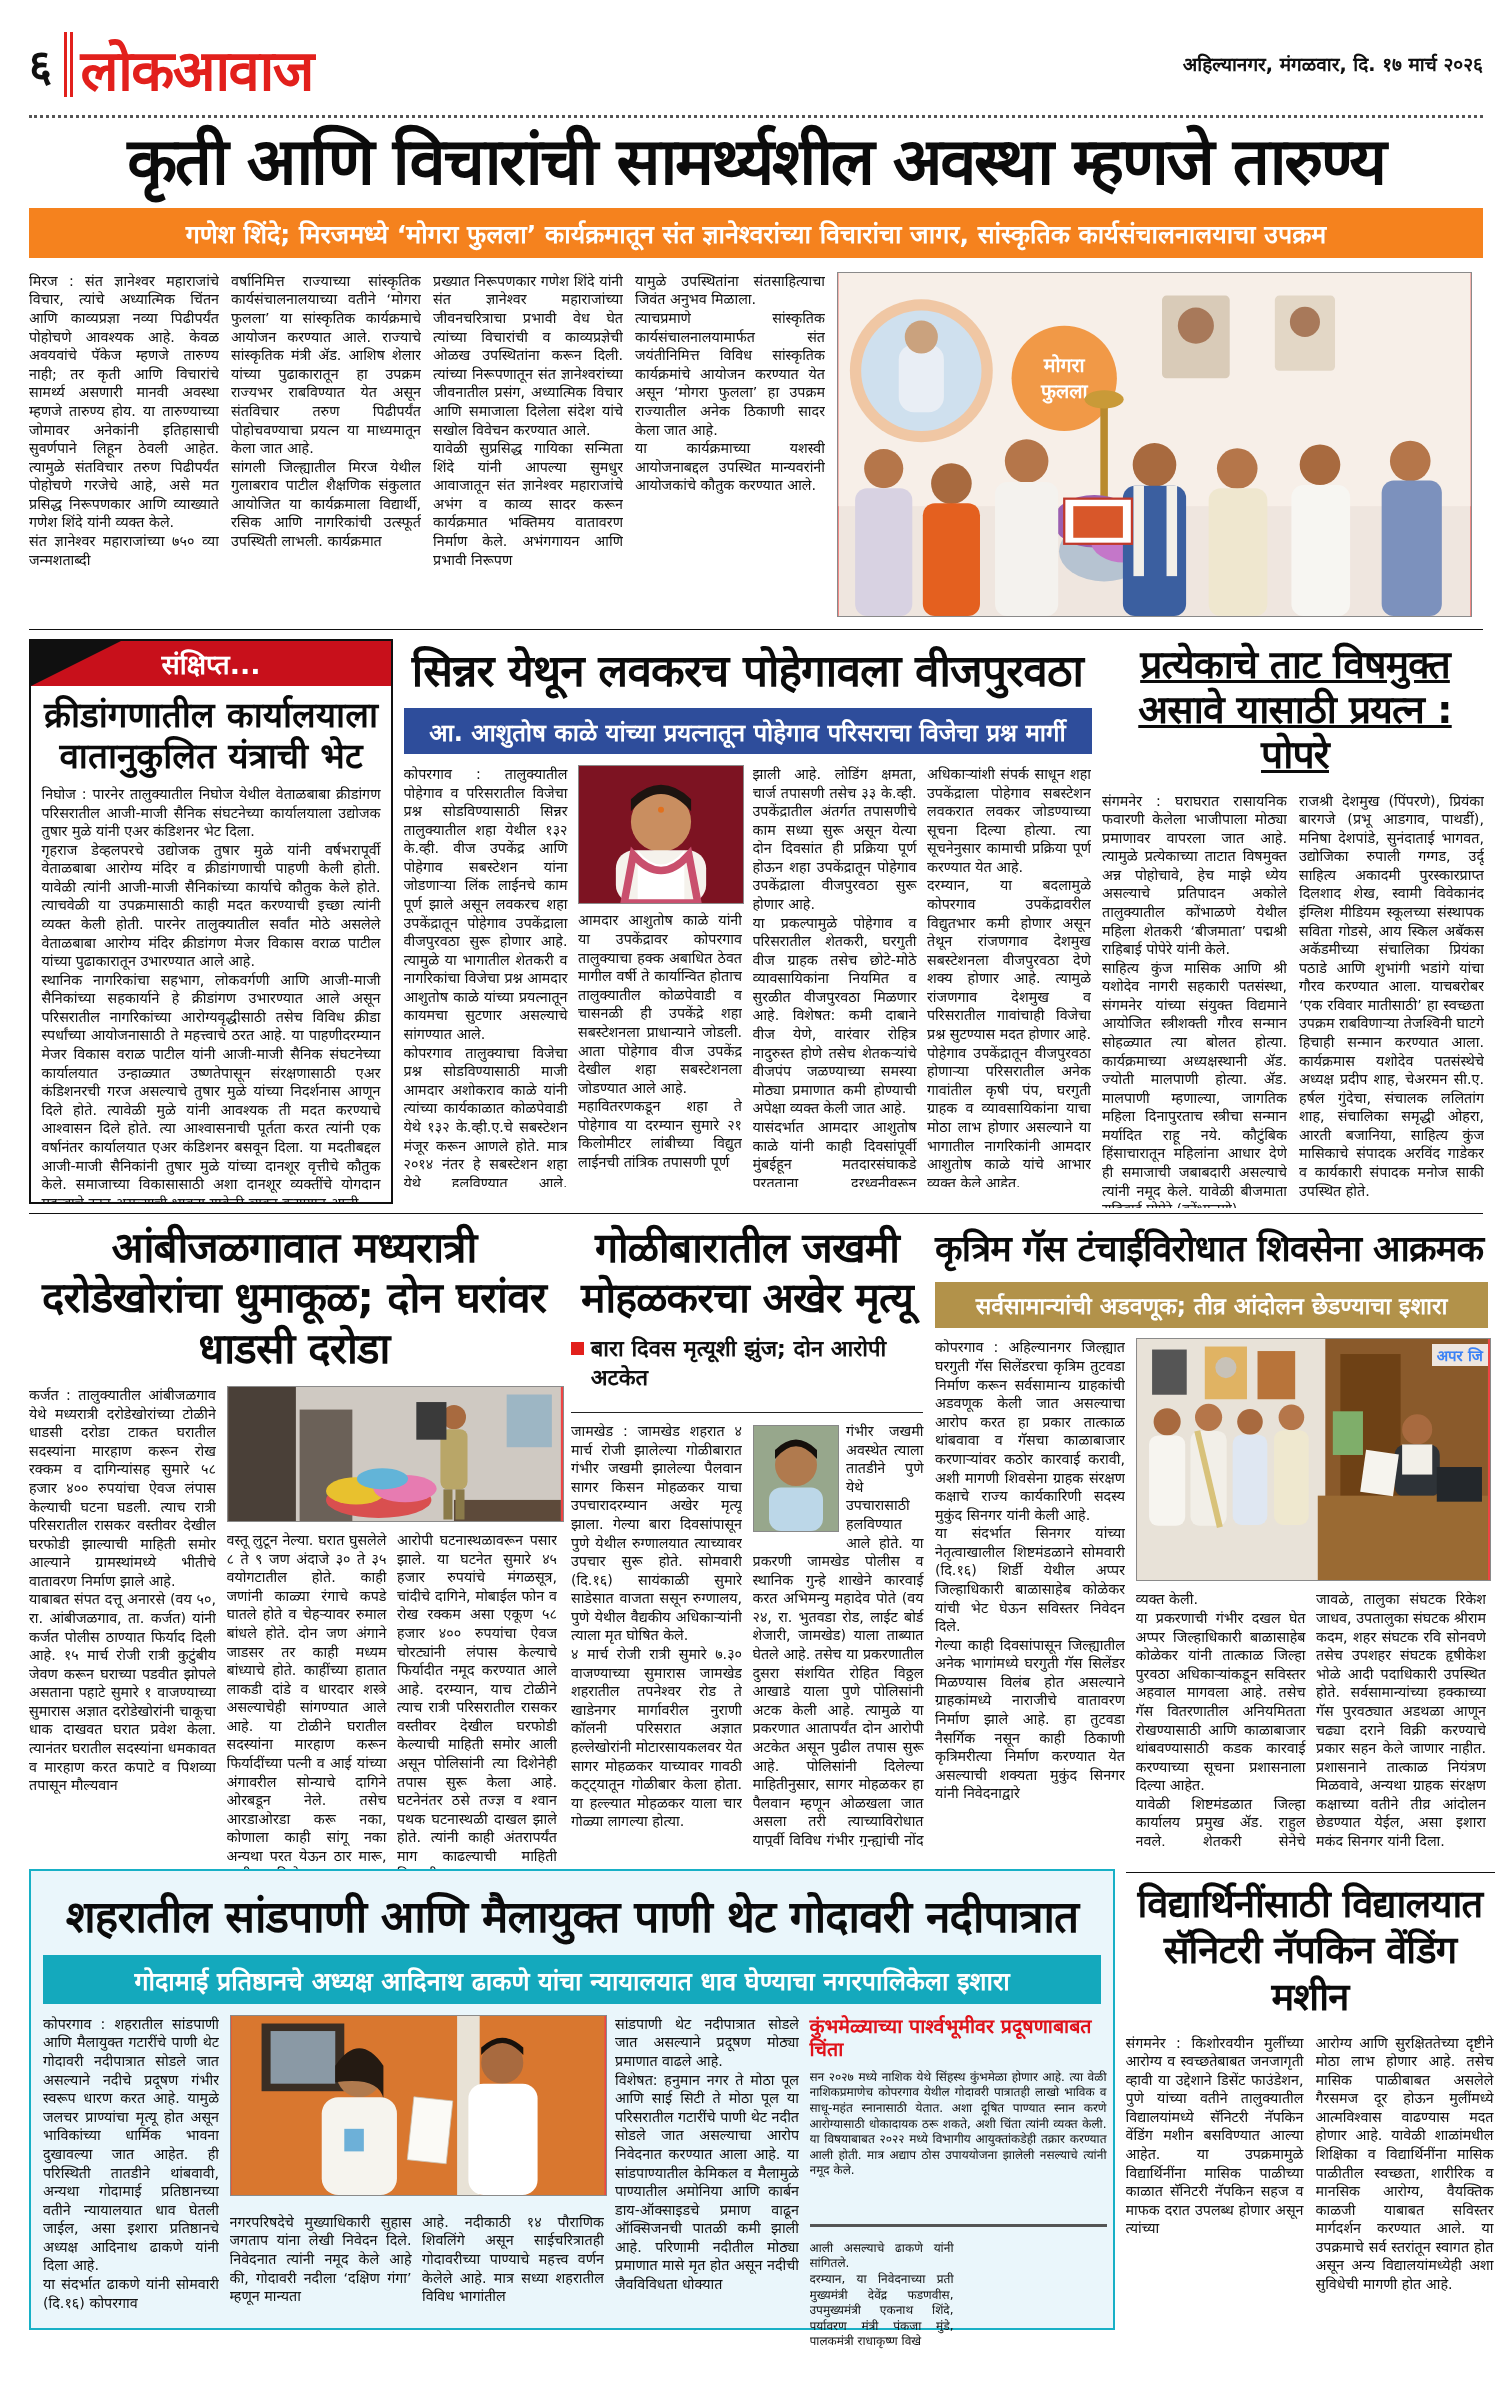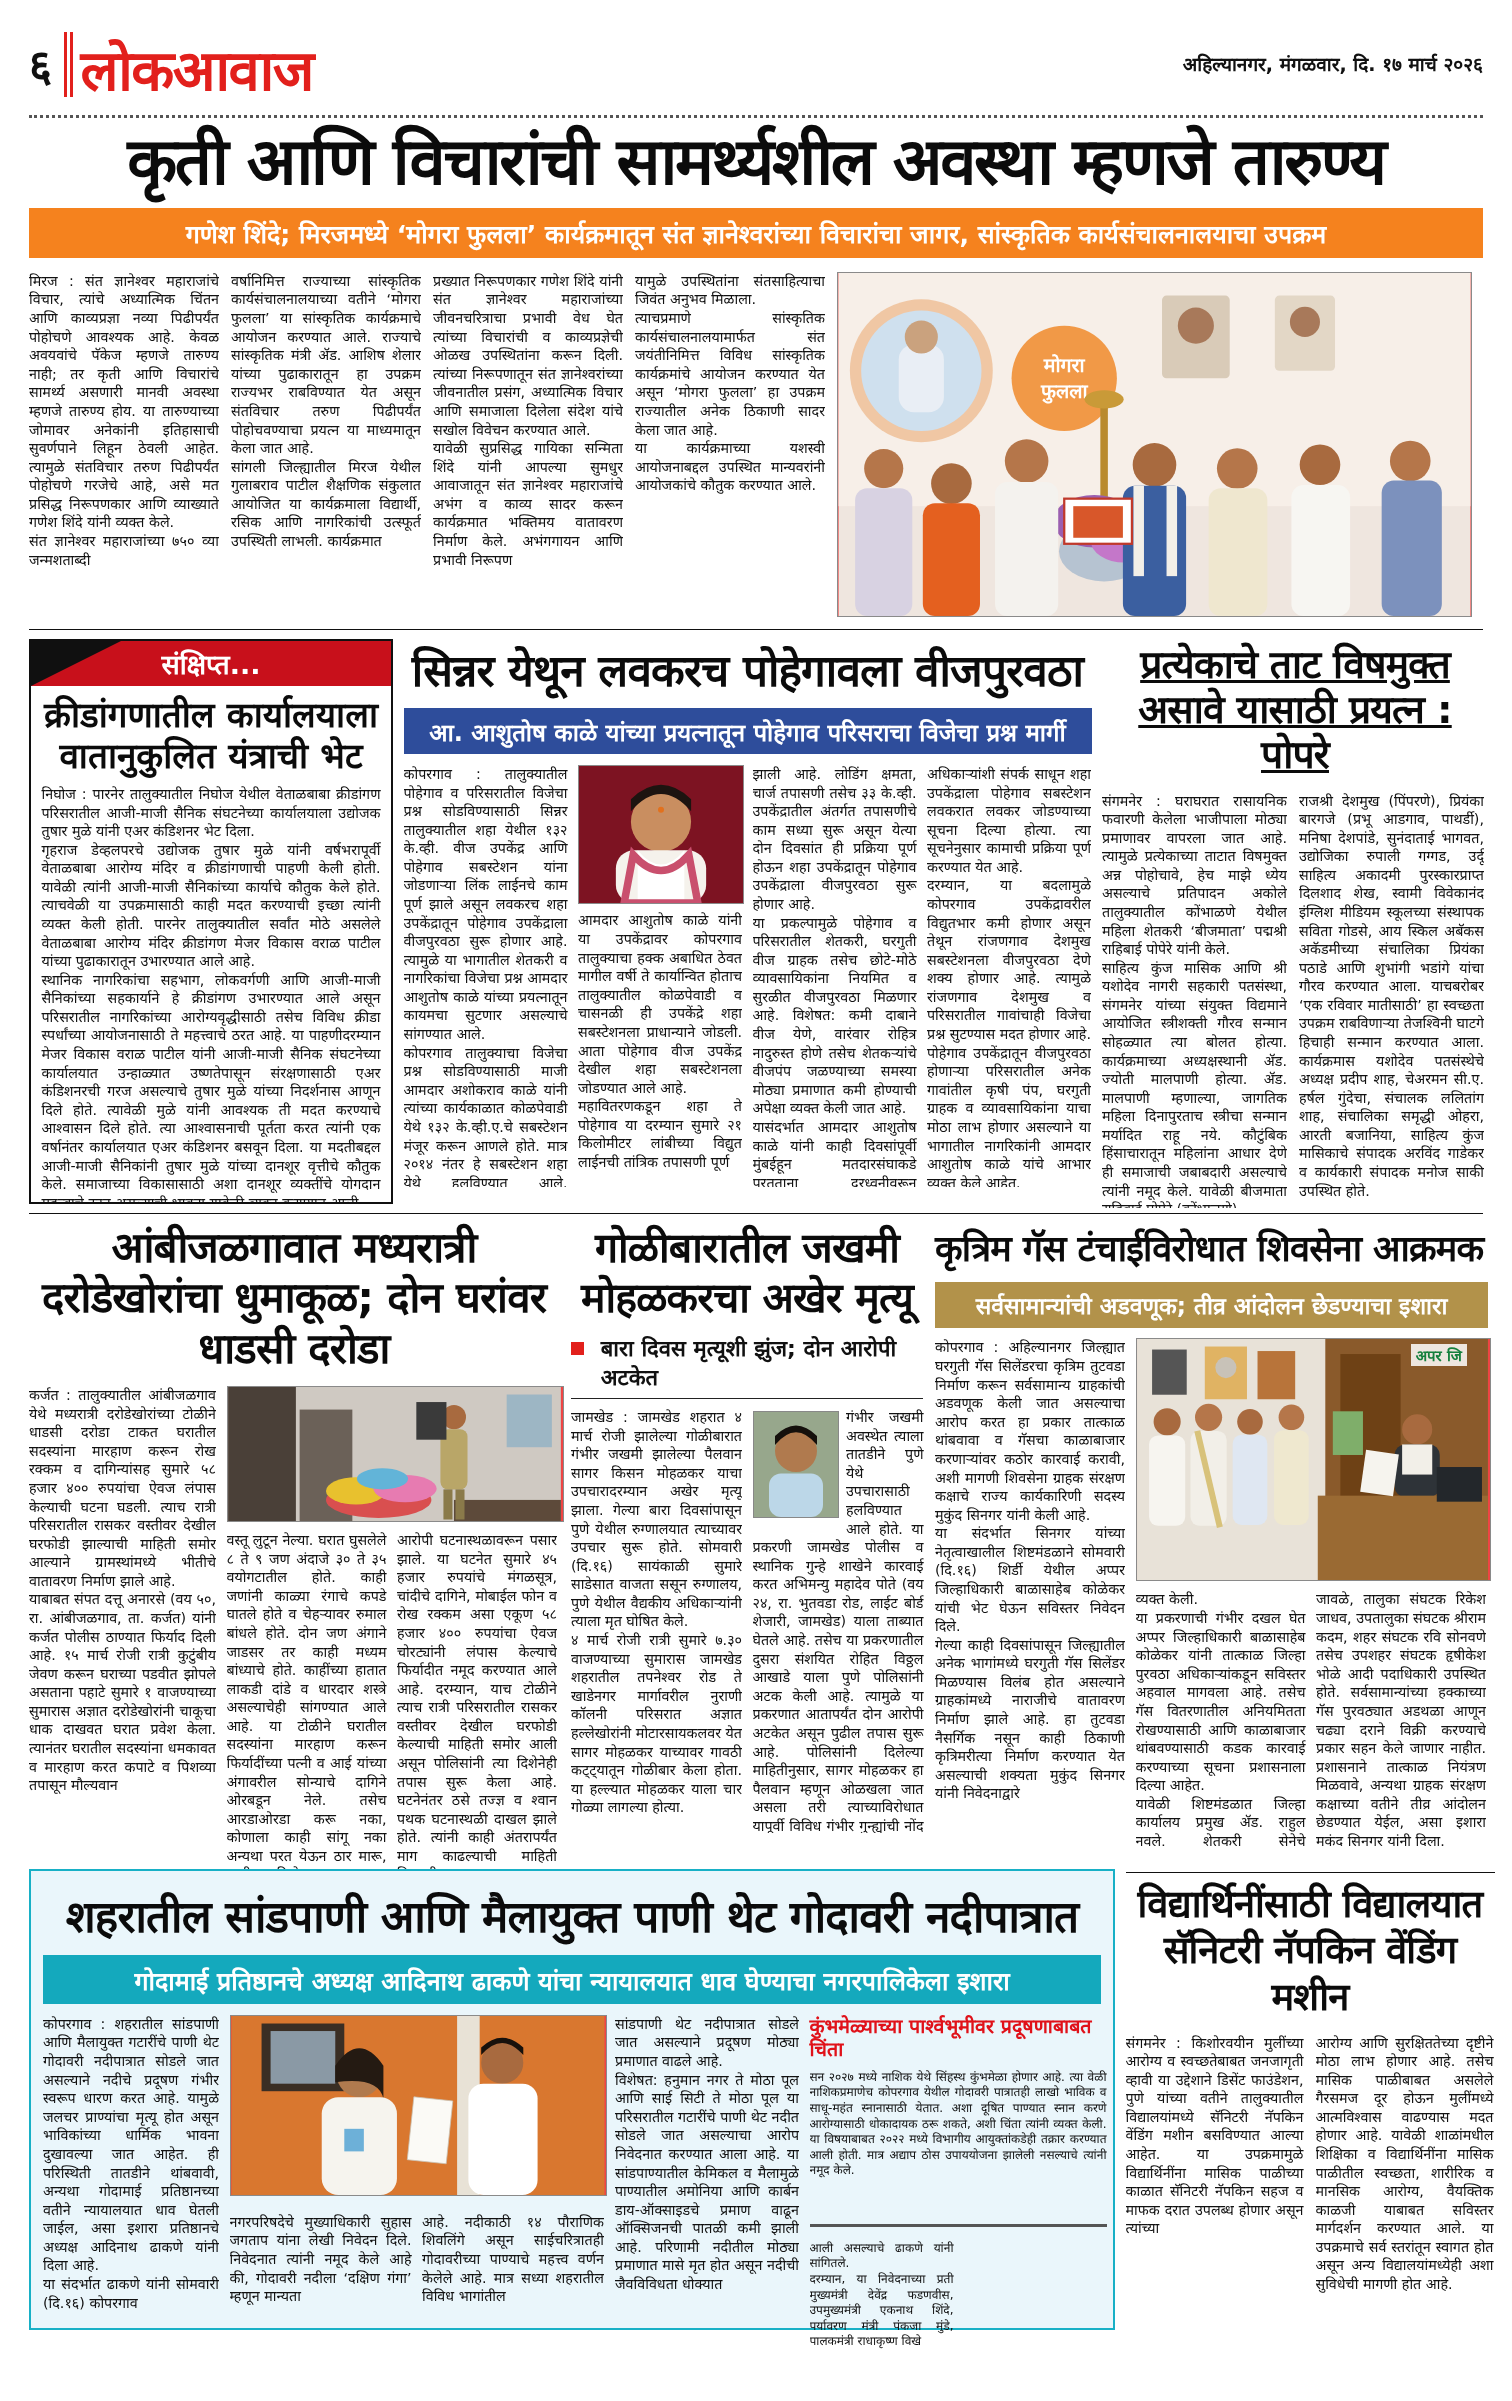--- a/index.html
+++ b/index.html
@@ -45,34 +45,34 @@
   
   .row3{display:flex;gap:12px;height:642px;align-items:stretch;}
   .daroda{width:530px;flex:none;}
   .daroda h2{font-size:42px;text-align:center;line-height:1.2;letter-spacing:-0.8px;}
   .daroda-grid{display:grid;grid-template-columns:187px 1fr;gap:10.5px;margin-top:12px;height:497px;}
   .daroda-right .photo{width:100%;height:134px;}
   .daroda-cols{display:flex;gap:10.5px;margin-top:9px;height:345px;}
   .dcol{width:160px;flex:none;}
   .golibar{width:352px;flex:none;}
   .golibar h2{font-size:41px;text-align:center;line-height:1.22;letter-spacing:-0.8px;}
-  .gdeck{display:flex;gap:17px;align-items:flex-start;margin-top:12px;padding-bottom:6px;border-bottom:1.5px solid #222;}
+  .gdeck{display:flex;gap:7px;align-items:flex-start;margin-top:12px;padding-bottom:20px;border-bottom:1.5px solid #222;}
   .redsq{width:12.8px;height:12.8px;background:#e2201c;margin-top:6.8px;flex:none;}
   .gdeck-text{font-size:22px;font-weight:800;line-height:1.3;}
   .golibar-body{display:flex;gap:10.5px;margin-top:9px;height:425px;}
   .gcol{width:171px;flex:none;}
   .gol-photo{float:left;width:84px;height:105px;margin:3px 7.5px 4.5px 0;border:0.8px solid #888;}
   .gcol2{text-align:justify;font-size:14.3px;line-height:1.3;overflow:hidden;}
   .gas{width:553px;flex:none;}
   .gas h2{font-size:36px;text-align:left;letter-spacing:-0.8px;}
   .gas .deck{background:#b2924a;font-size:23px;padding:6.8px 3px;margin-top:10.5px;}
   .gas-grid{display:grid;grid-template-columns:190px 1fr;gap:10.5px;margin-top:10.5px;height:518px;}
   .gas-photo-wrap{position:relative;}
   .gas-photo-wrap .photo{width:100%;height:241px;}
-  .photo-label{position:absolute;top:6px;right:22px;background:rgba(255,255,255,.85);color:#15803d;font-size:15px;font-weight:700;padding:0.8px 4.5px;}
+  .photo-label{position:absolute;top:6px;right:1px;background:rgba(255,255,255,.85);color:#3b82f6;font-size:15px;font-weight:700;padding:0.8px 4.5px;}
   .gas-cols{display:flex;gap:10.5px;margin-top:9px;height:256px;}
   .gascol{width:170px;flex:none;}
   
   .row4{display:flex;gap:10.5px;margin-top:4.5px;align-items:flex-start;}
   .goda{width:1086px;flex:none;background:#eaf6fb;border:2.3px solid #18b0c6;padding:9px 12px 10.5px 12px;box-sizing:border-box;height:461px;}
   .goda h2{font-size:44px;text-align:center;letter-spacing:-0.8px;padding:4.5px 0 10.5px 0;}
   .goda .deck{background:#14a9bd;font-size:25px;padding:7.5px 3px;}
   .goda-grid{display:grid;grid-template-columns:176px 375px 184px 297px;gap:10.5px;margin-top:10.5px;height:295px;}
   .goda-mid .photo{width:100%;height:179px;}
   .goda-midcols{display:flex;gap:10.5px;margin-top:17px;height:102px;}

